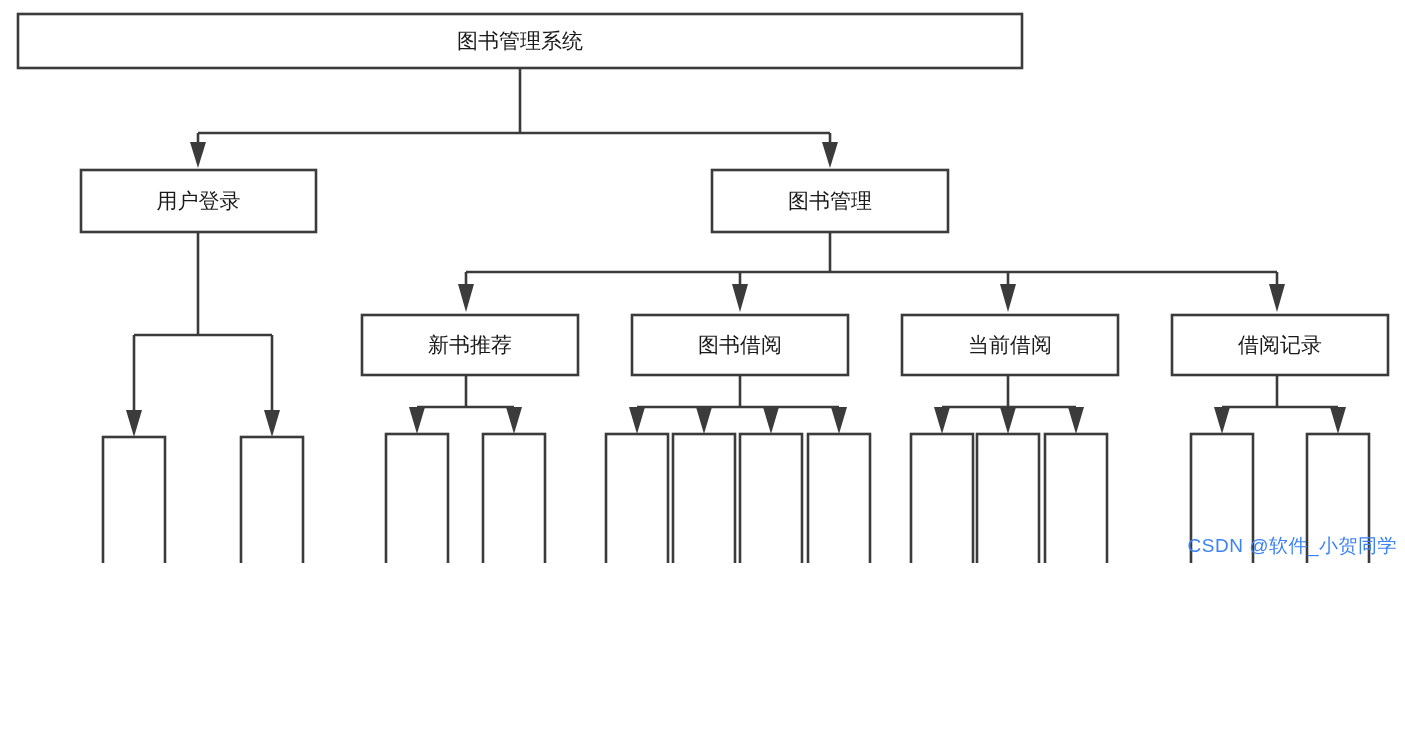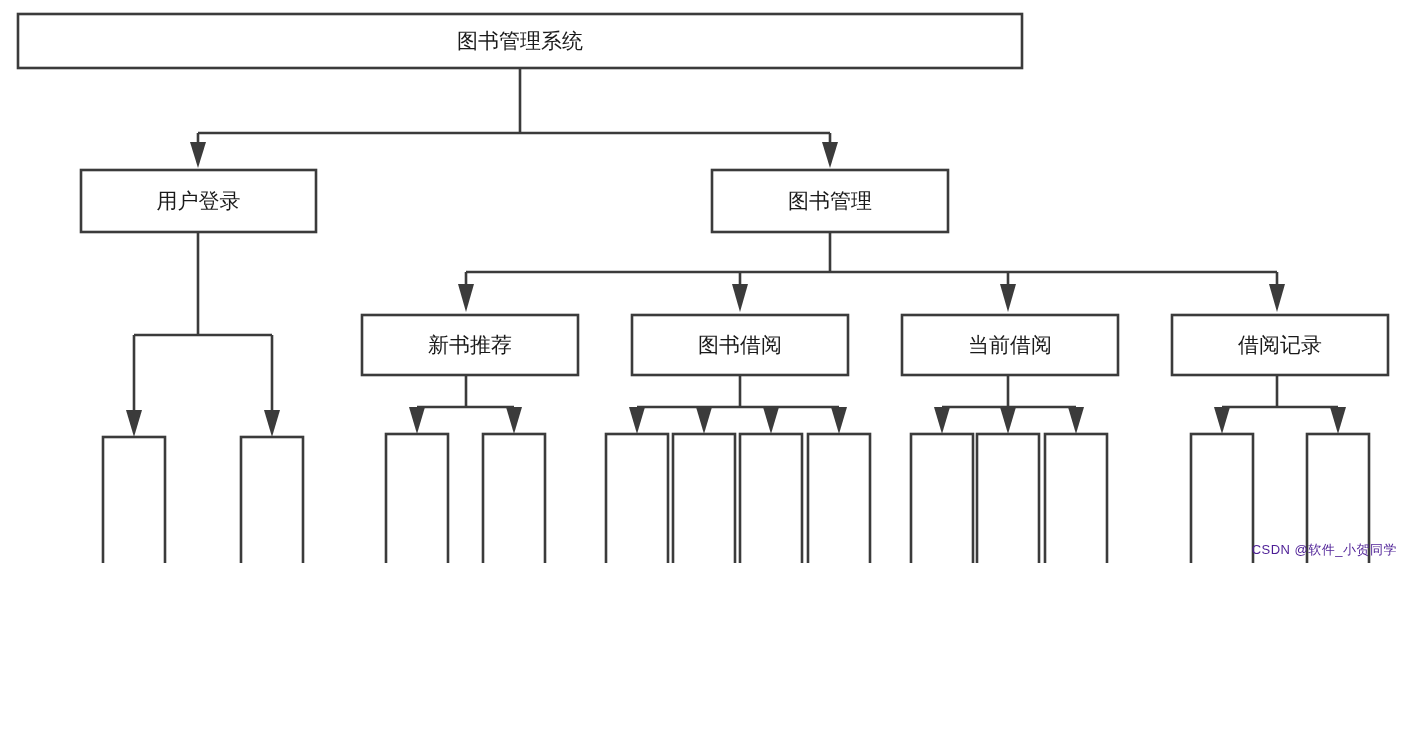--- a/index.html
+++ b/index.html
@@ -60,22 +60,22 @@
     justify-content: center;
     letter-spacing: 1px;
     white-space: nowrap;
     pointer-events: none;
   }
   .watermark {
     position: absolute;
     right: 8px;
     bottom: 4px;
     font-family: "Liberation Sans", "DejaVu Sans", sans-serif;
-    font-size: 13px;
-    color: #4c1d95;
+    font-size: 19px;
+    color: #3b82f6;
     letter-spacing: 0.5px;
     white-space: nowrap;
   }
 </style>
 </head>
 <body>
 
 <div id="diagram-root">
 
   <svg id="tree-svg" viewBox="0 0 1405 747">

